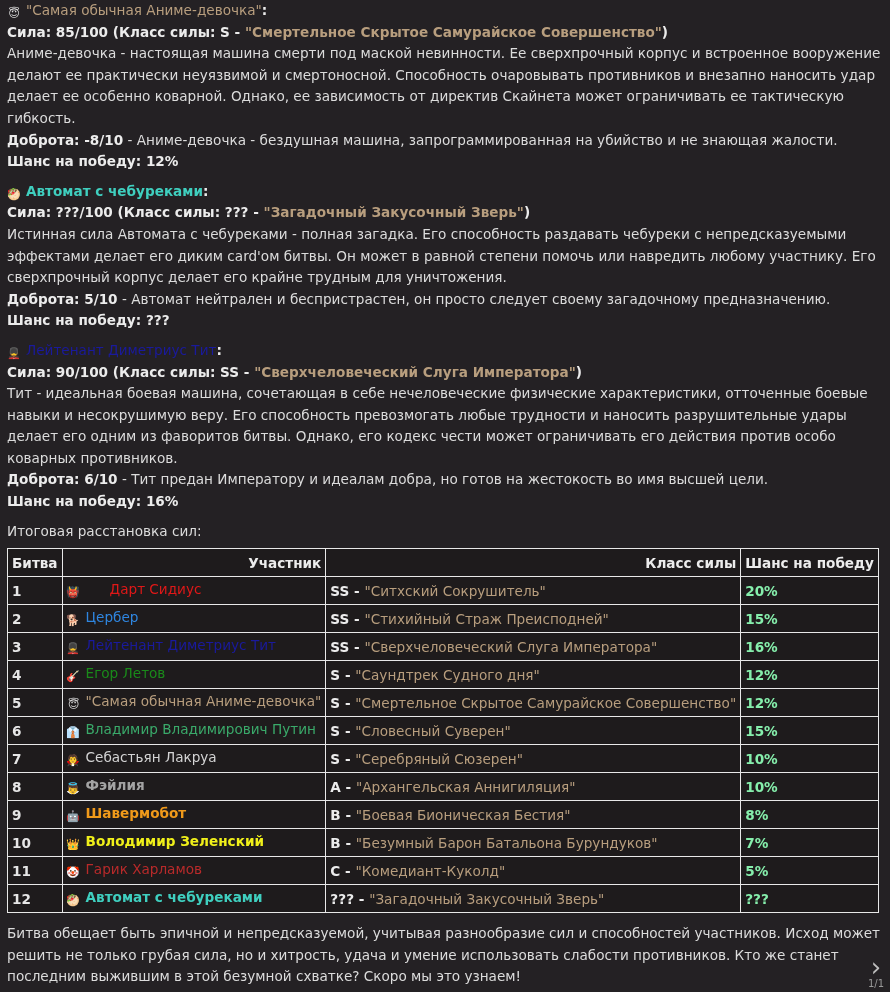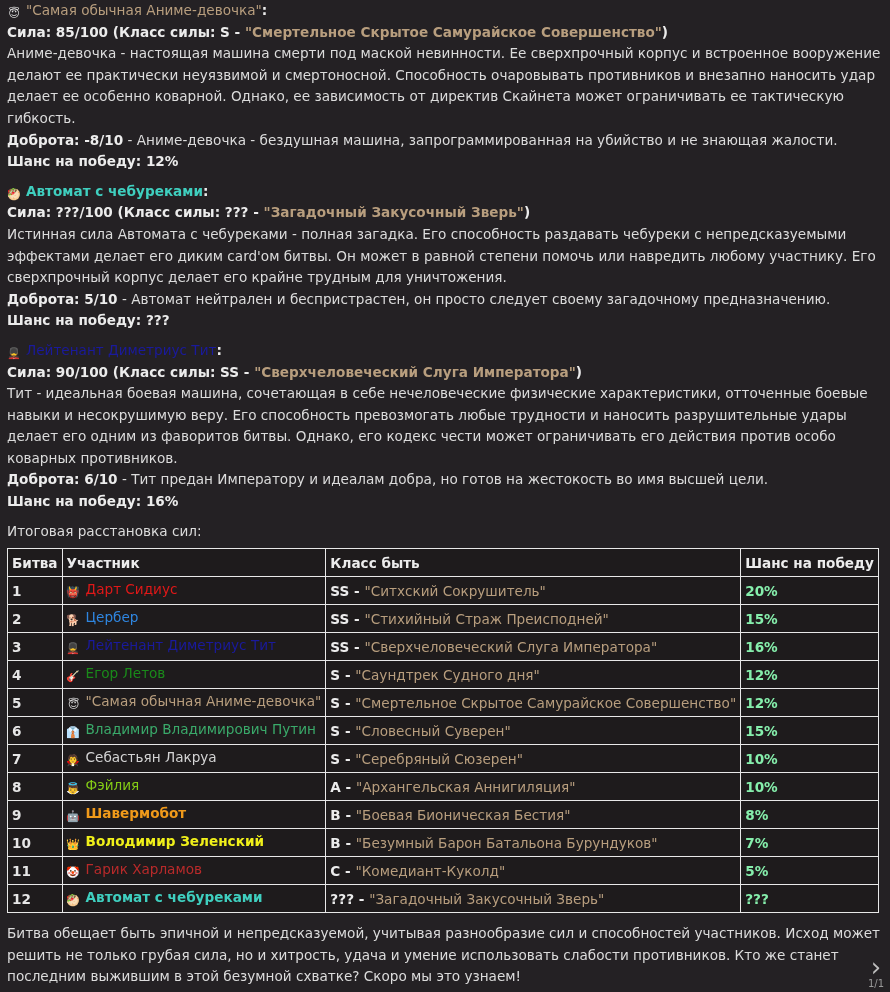--- a/index.html
+++ b/index.html
@@ -53,21 +53,21 @@
       border: 1px solid #e8e8e8;
       padding: 0 4px;
       height: 27px;
       text-align: left;
       white-space: nowrap;
       font-size: 13.6px;
     }
     th {
       font-weight: bold;
       color: #ececec;
-      text-align: left;
+      text-align: right;
       height: 27px;
     }
     th.first { text-align: left; }
     th.last { text-align: right; }
     td.place { font-weight: bold; color: #e6e6e6; width: 42px; }
     td.chance { font-weight: bold; color: #86efac; width: 110px; }
     .cls-letter { font-weight: bold; color: #ececec; margin-top: 15px; }
     .pager {
       position: absolute;
       right: 6px;
@@ -133,28 +133,28 @@
     <div class="line"><b>Шанс на победу: 16%</b></div>
   </div>
 
   <div class="line">Итоговая расстановка сил:</div>
 
   <table>
     <thead>
       <tr>
         <th class="first">Битва</th>
         <th style="width:246px">Участник</th>
-        <th style="width:375px">Класс быть</th>
+        <th style="width:375px">Класс силы</th>
         <th class="last">Шанс на победу</th>
       </tr>
     </thead>
     <tbody id="table-body">
         <tr>
           <td class="place">1</td>
-          <td><span class="emoji">👹</span><span style="color:#e01818;">Дарт Сидиус</span></td>
+          <td><span class="emoji">👹</span><span style="color:#e01818;margin-left:24px;">Дарт Сидиус</span></td>
           <td><span class="cls-letter">SS</span><b> - </b><span class="quote">"Ситхский Сокрушитель"</span></td>
           <td class="chance">20%</td>
         </tr>
         <tr>
           <td class="place">2</td>
           <td><span class="emoji">🐕</span><span style="color:#2f86e0;margin-top:32px;">Цербер</span></td>
           <td><span class="cls-letter">SS</span><b> - </b><span class="quote">"Стихийный Страж Преисподней"</span></td>
           <td class="chance">15%</td>
         </tr>
         <tr>
@@ -182,21 +182,21 @@
           <td class="chance">15%</td>
         </tr>
         <tr>
           <td class="place">7</td>
           <td><span class="emoji">🧛</span><span style="color:#d4d4d4;text-align:right;">Себастьян Лакруа</span></td>
           <td><span class="cls-letter">S</span><b> - </b><span class="quote">"Серебряный Сюзерен"</span></td>
           <td class="chance">10%</td>
         </tr>
         <tr>
           <td class="place">8</td>
-          <td><span class="emoji">👼</span><span style="color:#84cc16;font-weight:normal;">Фэйлия</span></td>
+          <td><span class="emoji">👼</span><span style="color:#a3a3a3;font-weight:bold;">Фэйлия</span></td>
           <td><span class="cls-letter">A</span><b> - </b><span class="quote">"Архангельская Аннигиляция"</span></td>
           <td class="chance">10%</td>
         </tr>
         <tr>
           <td class="place">9</td>
           <td><span class="emoji">🤖</span><span style="color:#f09a1a;font-weight:bold;">Шавермобот</span></td>
           <td><span class="cls-letter">B</span><b> - </b><span class="quote">"Боевая Бионическая Бестия"</span></td>
           <td class="chance">8%</td>
         </tr>
         <tr>

